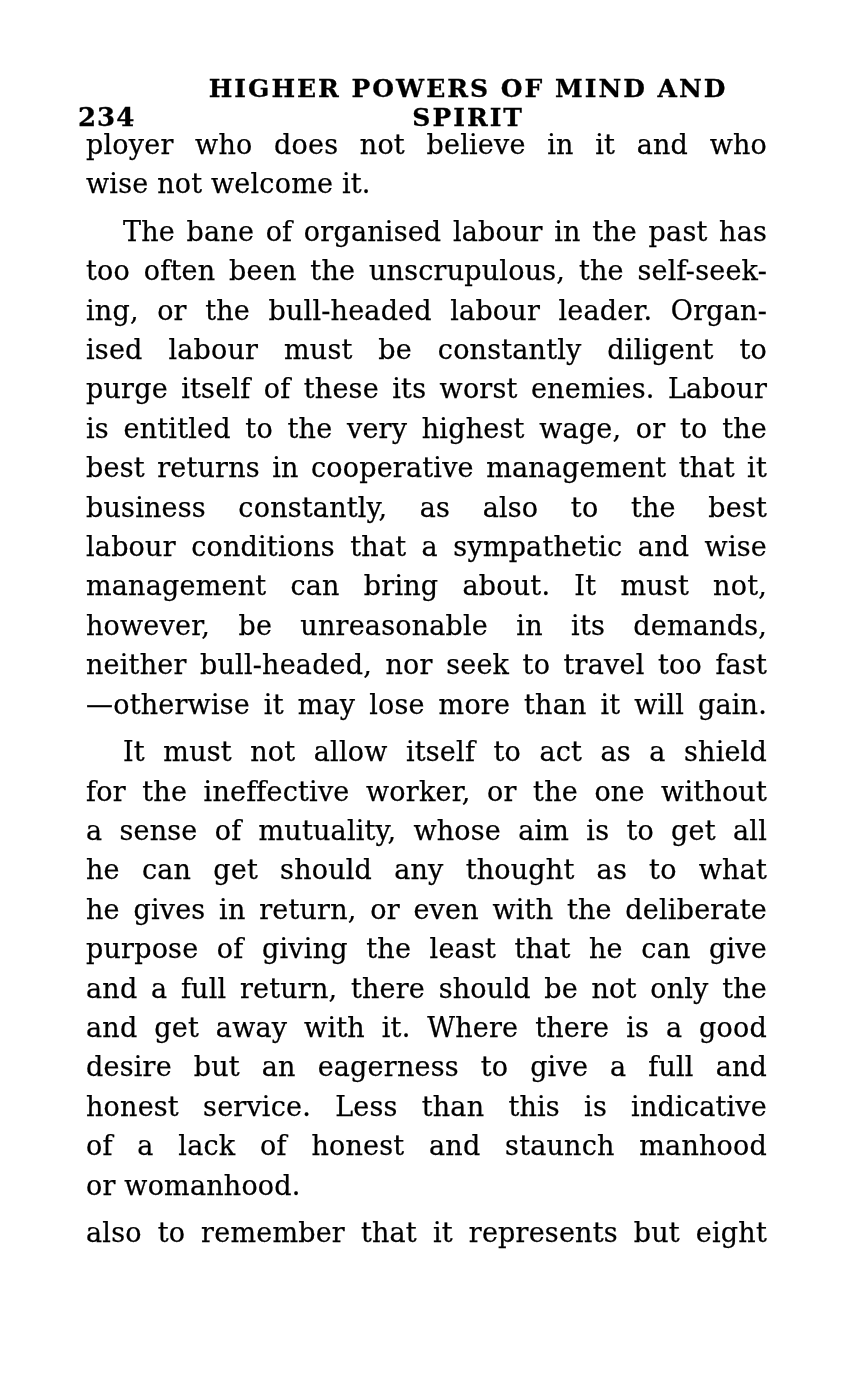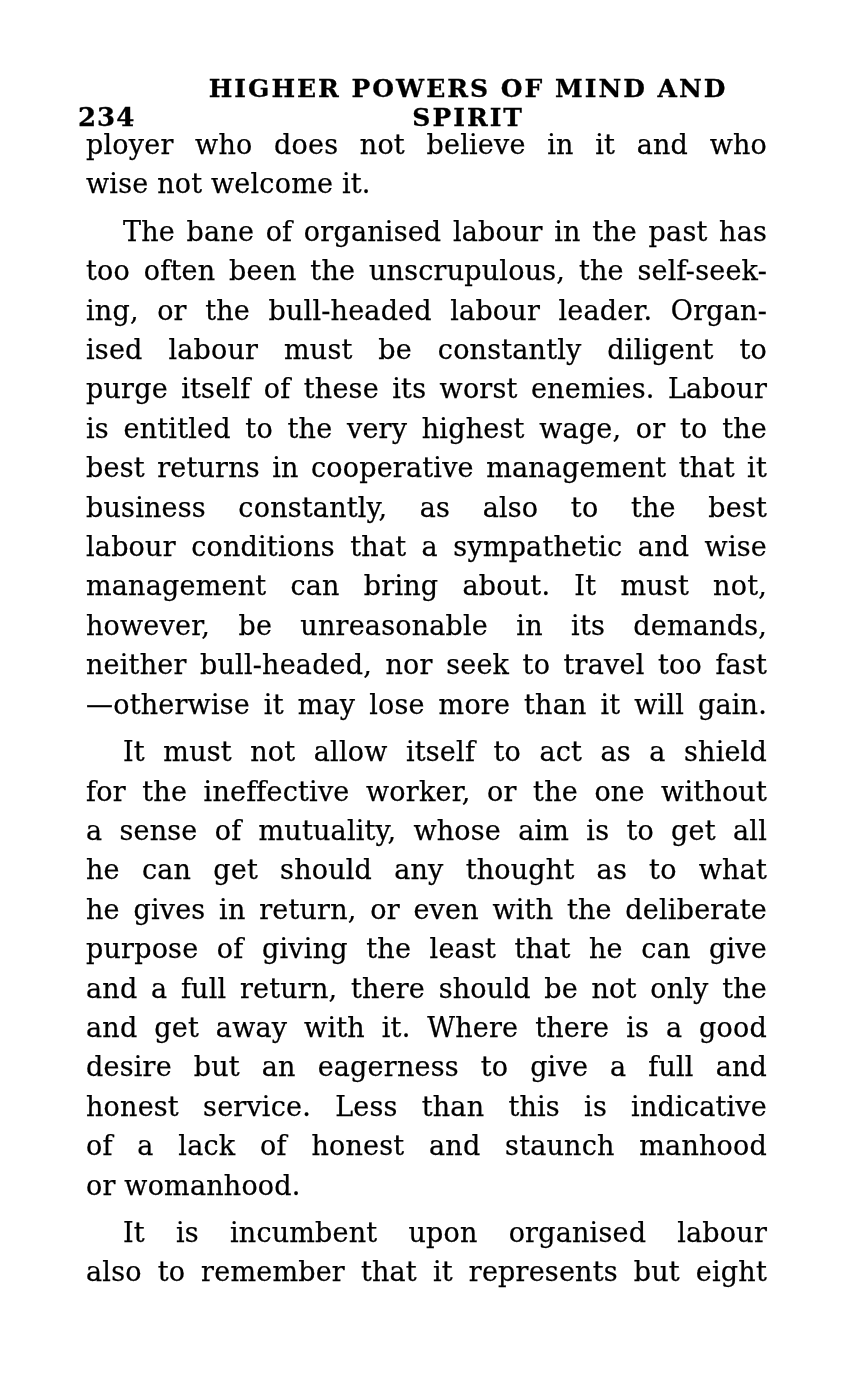--- a/index.html
+++ b/index.html
@@ -93,17 +93,16 @@
         <div class="line">he gives in return, or even with the deliberate</div>
         <div class="line">purpose of giving the least that he can give</div>
         <div class="line">and a full return, there should be not only the</div>
         <div class="line">and get away with it. Where there is a good</div>
         <div class="line">desire but an eagerness to give a full and</div>
         <div class="line">honest service. Less than this is indicative</div>
         <div class="line">of a lack of honest and staunch manhood</div>
         <div class="line rag">or womanhood.</div>
       </div>
       <div class="para">
-        <div class="line first">It is incumbent upon organised labour</div>
         <div class="line">also to remember that it represents but eight</div>
       </div>
     </div>
 </div>
 
 </body></html>

